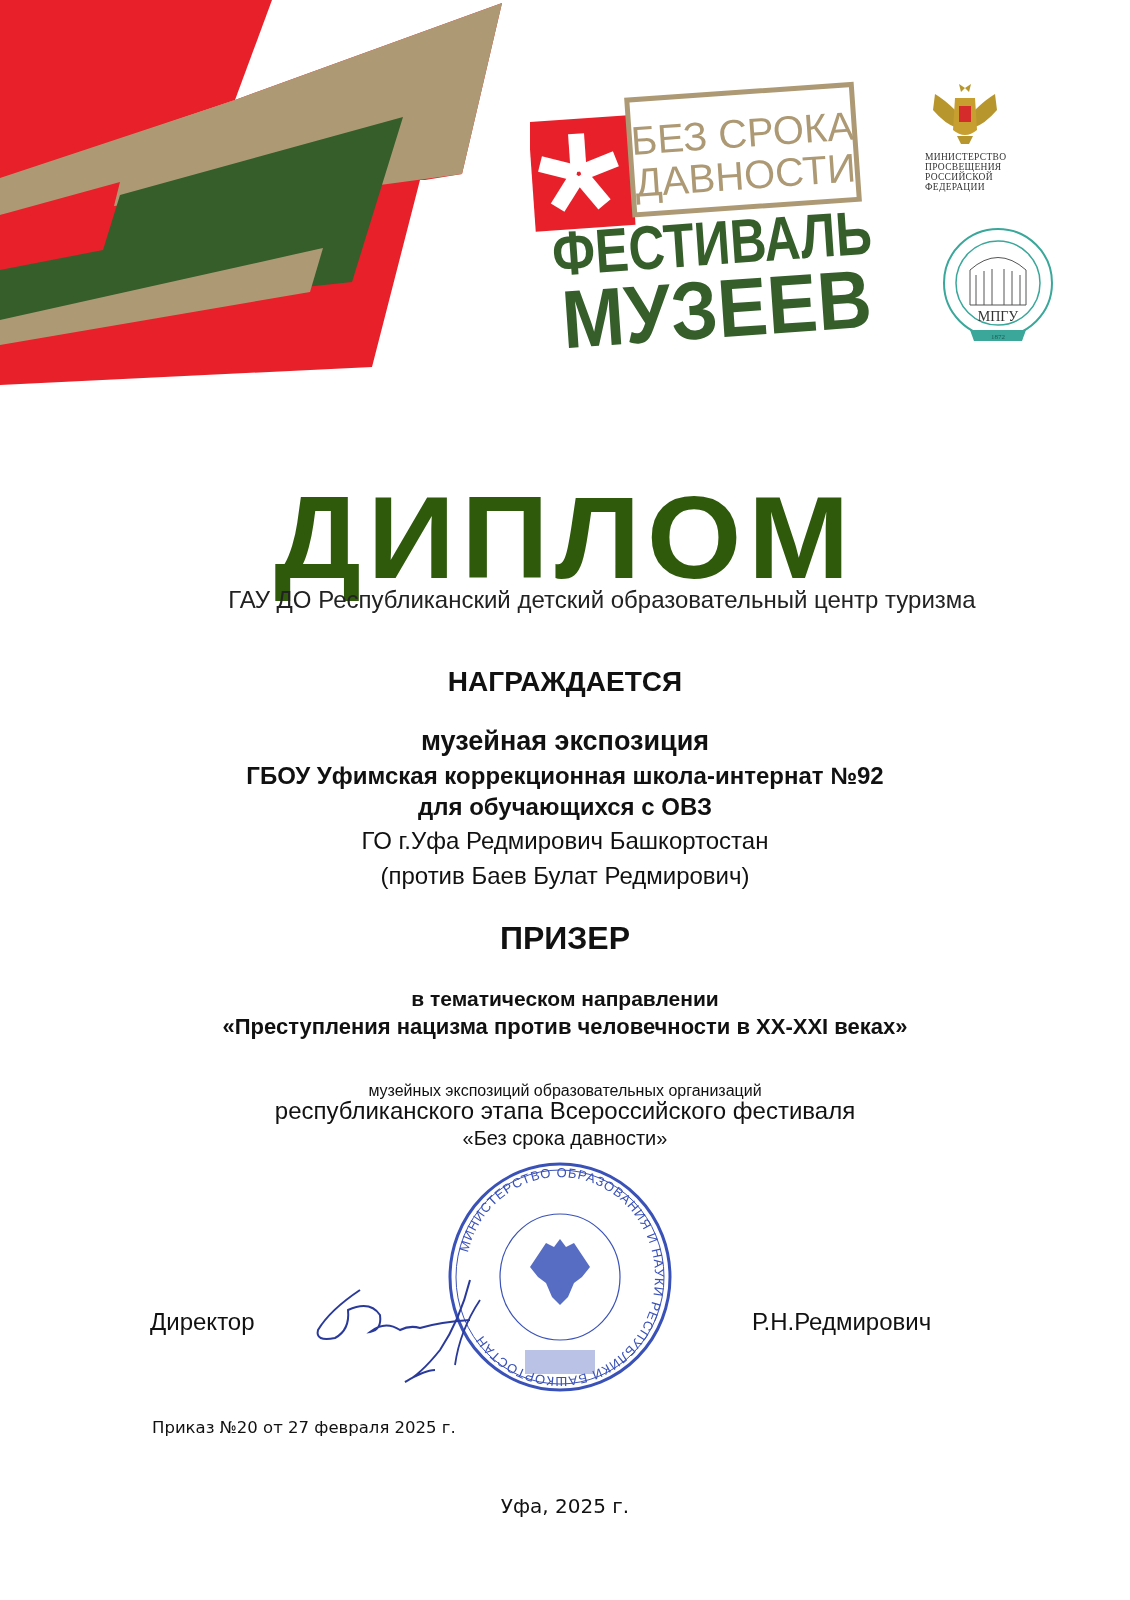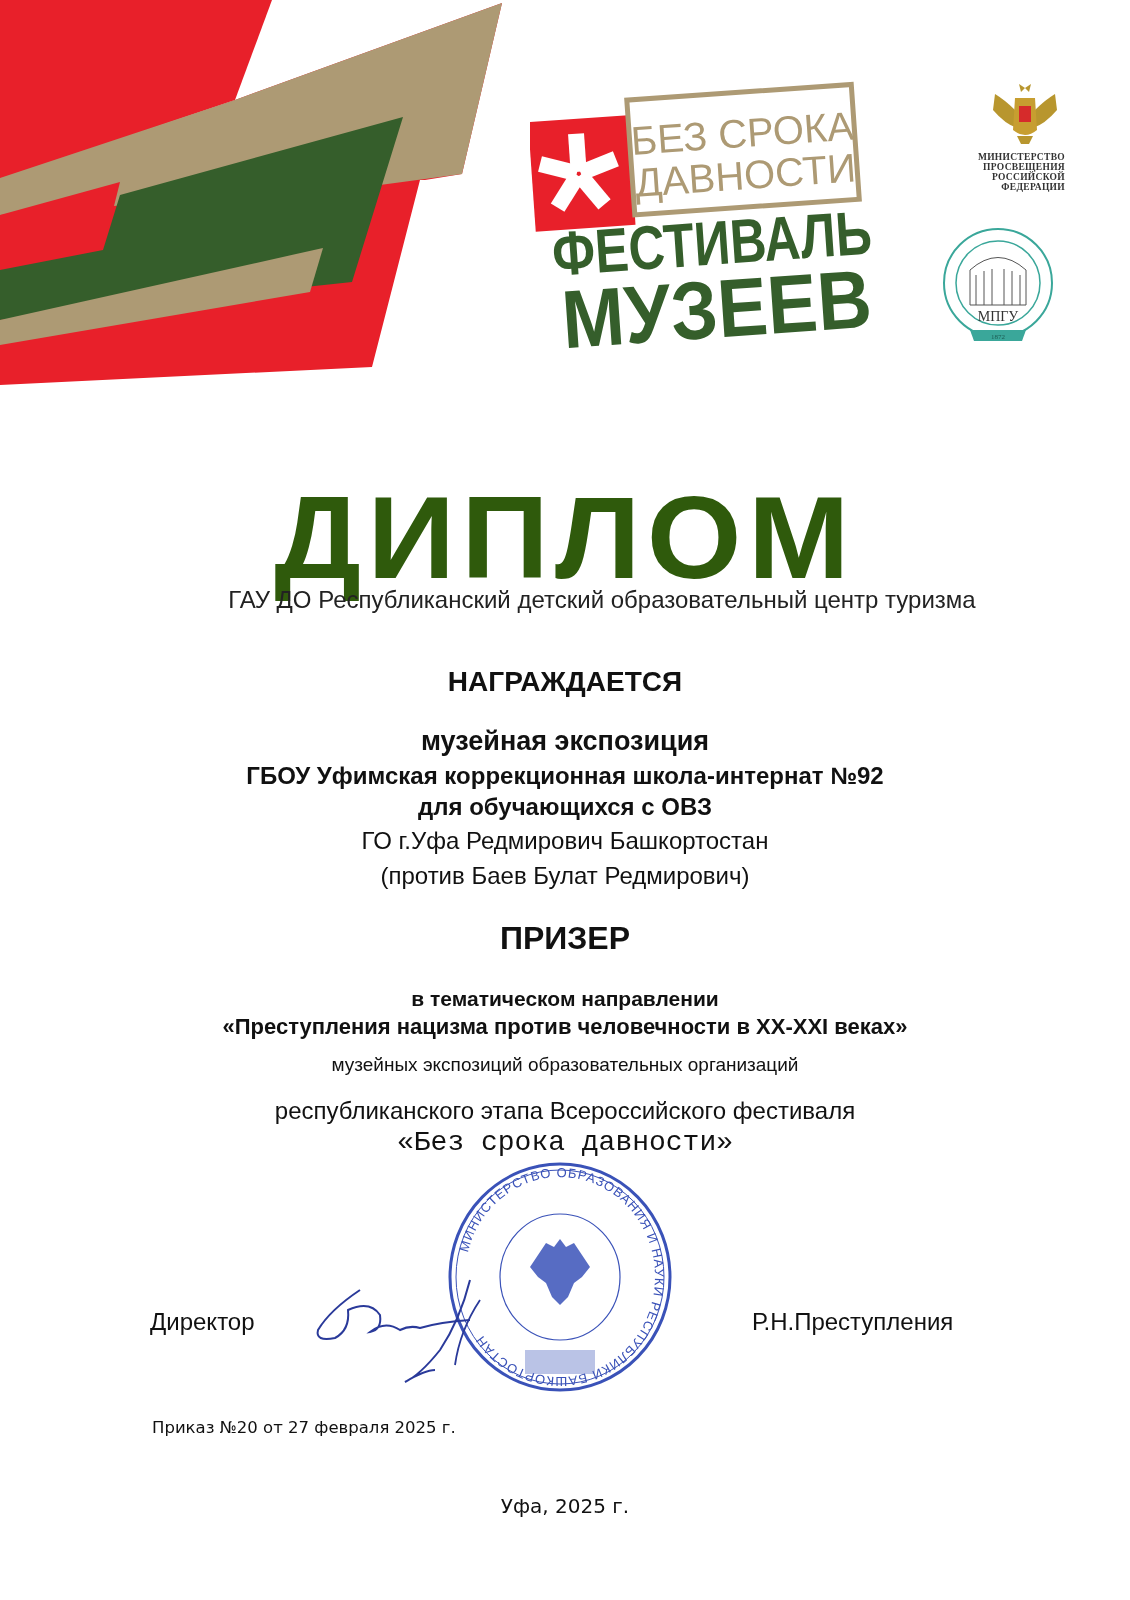--- a/index.html
+++ b/index.html
@@ -1,37 +1,37 @@
 <!DOCTYPE html>
 <html><head>
   <meta charset="utf-8">
   <style>
     html, body { margin: 0; padding: 0; background: #ffffff; }
     body { width: 1130px; height: 1600px; position: relative; overflow: hidden; font-family: "Liberation Sans", sans-serif; color: #111; }
     .abs { position: absolute; }
     .center { left: 0; width: 1130px; text-align: center; }
     #decor { left: 0; top: 0; width: 520px; height: 400px; }
     #fest-logo { left: 530px; top: 70px; width: 350px; height: 290px; }
-    #minpros { left: 925px; top: 80px; width: 140px; height: 130px; text-align: right; font-weight: bold; }
+    #minpros { left: 925px; top: 80px; width: 140px; height: 130px; text-align: left; }
     #mpgu { left: 940px; top: 225px; width: 120px; height: 130px; }
     .minpros-text { font-family: "Liberation Serif", serif; font-size: 9.5px; line-height: 10px; color: #333; letter-spacing: 0.3px; }
     #title { top: 478px; font-family: "Liberation Sans", sans-serif; font-weight: 700; font-size: 116px; color: #2f5a0c; letter-spacing: 6px; line-height: 120px; transform: scaleX(1.05); }
     #org { top: 586px; font-size: 24px; color: #222; padding-left: 37px; }
     #awarded { top: 666px; font-size: 28px; font-weight: 700; }
     #exp1 { top: 726px; font-size: 27px; font-weight: 700; }
     #exp2 { top: 762px; font-size: 24px; font-weight: 700; }
     #exp3 { top: 793px; font-size: 24px; font-weight: 700; }
     #exp4 { top: 827px; font-size: 24px; }
     #exp5 { top: 862px; font-size: 24px; }
     #prize { top: 920px; font-size: 32px; font-weight: 700; }
     #dir1 { top: 987px; font-size: 21px; font-weight: 700; }
     #dir2 { top: 1014px; font-size: 22px; font-weight: 700; }
     #stage1 { top: 1069px; font-size: 24px; margin-top: 28px; }
-    #stage2 { top: 1054px; font-size: 19px; }
-    #stage3 { top: 1127px; font-size: 28px; font-family: Liberation Mono, monospace; }
+    #stage2 { top: 1082px; font-size: 16px; }
+    #stage3 { top: 1127px; font-size: 20px; }
     #director-label { left: 150px; top: 1308px; font-size: 24px; text-align: right; }
     #director-name { left: 752px; top: 1308px; font-size: 24px; }
     #stamp { left: 440px; top: 1160px; width: 240px; height: 235px; }
     #signature { left: 310px; top: 1270px; width: 220px; height: 120px; }
     #order { left: 152px; top: 1418px; font-family: "DejaVu Sans", sans-serif; font-size: 16.5px; }
     #city { top: 1494px; font-family: "DejaVu Sans", sans-serif; font-size: 20px; }
   </style>
 </head>
 <body>
 
@@ -127,16 +127,16 @@
   <rect x="85" y="190" width="70" height="24" fill="#3a52b8" opacity="0.35"></rect>
 </svg>
 
 <svg id="signature" class="abs" viewBox="0 0 220 120" width="220" height="120">
   <path d="M50 20 Q20 40 8 60 Q5 72 25 68 Q40 60 38 40 Q60 30 70 45 Q72 60 60 62 Q75 50 90 60 Q100 55 110 58 Q130 52 160 50" fill="none" stroke="#2a3a9a" stroke-width="2"></path>
   <path d="M160 10 Q150 50 130 80 Q110 105 95 112 Q115 100 125 100" fill="none" stroke="#2a3a9a" stroke-width="2"></path>
   <path d="M170 30 Q150 60 145 95" fill="none" stroke="#2a3a9a" stroke-width="1.8"></path>
 </svg>
 
 <div id="director-label" class="abs">Директор</div>
-<div id="director-name" class="abs">Р.Н.Преступления</div>
+<div id="director-name" class="abs">Р.Н.Редмирович</div>
 
 <div id="order" class="abs">Приказ №20 от 27 февраля 2025 г.</div>
 <div id="city" class="abs center">Уфа, 2025 г.</div>
 
 </body></html>

